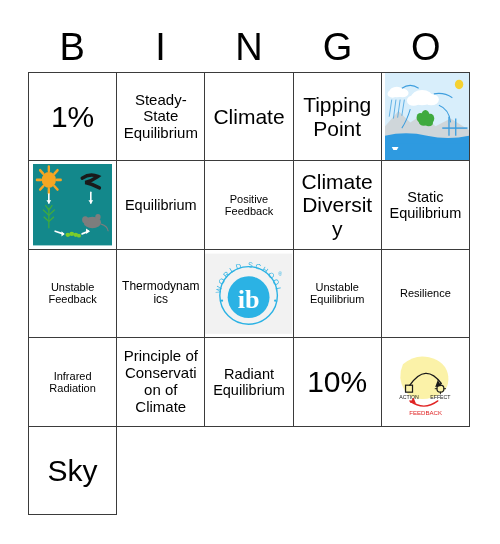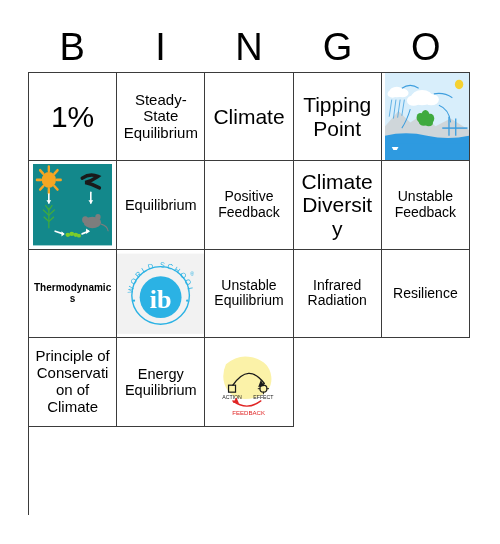--- a/index.html
+++ b/index.html
@@ -76,24 +76,24 @@
     text-align: center;
     line-height: 1.12;
     word-wrap: break-word;
     width: 100%;
     padding: 0 2px;
     box-sizing: border-box;
   }
   
   .fs-xxl { font-size: 30px; }
   .fs-xl  { font-size: 21px; }
-  .fs-lg  { font-size: 14px; }
+  .fs-lg  { font-size: 11px; }
   .fs-md  { font-size: 14.5px; }
   .fs-sm  { font-size: 15px; }
-  .fs-xs  { font-size: 10px; font-weight: bold; }
+  .fs-xs  { font-size: 12px; }
 
   
   .cell-image {
     padding: 0;
   }
   .img-wrap {
     width: 100%;
     height: 100%;
     display: block;
   }
@@ -245,20 +245,23 @@
       <div class="cell">
         <span class="cell-text fs-md">Equilibrium</span>
       </div>
       <div class="cell">
         <span class="cell-text fs-lg">Positive Feedback</span>
       </div>
       <div class="cell">
         <span class="cell-text fs-xl">Climate Diversity</span>
       </div>
       <div class="cell">
+        <span class="cell-text fs-md">Static Equilibrium</span>
+      </div>
+      <div class="cell">
         <span class="cell-text fs-lg">Unstable Feedback</span>
       </div>
       <div class="cell">
         <span class="cell-text fs-xs">Thermodynamics</span>
       </div>
       <div class="cell cell-image">
         <div class="img-wrap" aria-label="IB World School logo: cyan circle with lowercase ib and arc text WORLD SCHOOL">
   <svg viewBox="0 0 100 92" preserveAspectRatio="xMidYMid meet">
     <rect x="0" y="0" width="100" height="92" fill="#f2f2f2"></rect>
     <defs>
@@ -279,30 +282,33 @@
     <circle cx="50" cy="50" r="24" fill="#2bb2e4"></circle>
 
     <text x="50" y="62" text-anchor="middle" font-family="'Liberation Serif', serif" font-size="30" font-weight="700" fill="#ffffff">ib</text>
   </svg>
         </div>
       </div>
       <div class="cell">
         <span class="cell-text fs-lg">Unstable Equilibrium</span>
       </div>
       <div class="cell">
+        <span class="cell-text fs-lg">Resilience</span>
+      </div>
+      <div class="cell">
         <span class="cell-text fs-lg">Infrared Radiation</span>
       </div>
       <div class="cell">
-        <span class="cell-text fs-lg">Resilience</span>
-      </div>
-      <div class="cell">
         <span class="cell-text fs-sm">Principle of Conservation of Climate</span>
       </div>
       <div class="cell">
-        <span class="cell-text fs-md">Energy Equilibrium</span>
+        <span class="cell-text fs-md">Radiant Equilibrium</span>
+      </div>
+      <div class="cell">
+        <span class="cell-text fs-xxl">10%</span>
       </div>
       <div class="cell cell-image">
         <div class="img-wrap" aria-label="Hand drawn feedback loop: ACTION arrow to EFFECT with red FEEDBACK arrow returning, on yellow highlight">
   <svg viewBox="0 0 100 92" preserveAspectRatio="xMidYMid meet">
     <rect x="0" y="0" width="100" height="92" fill="#ffffff"></rect>
 
     <path d="M24 26 q14 -12 30 -8 q20 5 22 22 q2 18 -18 24 q-22 6 -32 -8 q-9 -14 -2 -30 z" fill="#fbf2a8"></path>
 
     <path d="M32 50 q18 -26 36 -2" stroke="#1a1a1a" stroke-width="1.6" fill="none" stroke-linecap="round"></path>
     <path d="M64 44 l4 7 l-7 1 z" fill="#1a1a1a"></path>
@@ -319,15 +325,18 @@
 
     <text x="31" y="66" text-anchor="middle" font-family="'Liberation Sans', sans-serif" font-size="6" fill="#1a1a1a">ACTION</text>
     <text x="67" y="66" text-anchor="middle" font-family="'Liberation Sans', sans-serif" font-size="6" fill="#1a1a1a">EFFECT</text>
 
     <path d="M64 68 q-16 12 -32 0" stroke="#e02424" stroke-width="1.6" fill="none" stroke-linecap="round"></path>
     <path d="M36 64 l-4 6 l7 1 z" fill="#e02424"></path>
     <text x="50" y="84" text-anchor="middle" font-family="'Liberation Sans', sans-serif" font-size="7" fill="#e02424">FEEDBACK</text>
   </svg>
         </div>
       </div>
+      <div class="cell">
+        <span class="cell-text fs-xxl">Sky</span>
+      </div>
     </div>
 
 </div>
 
 </body></html>

